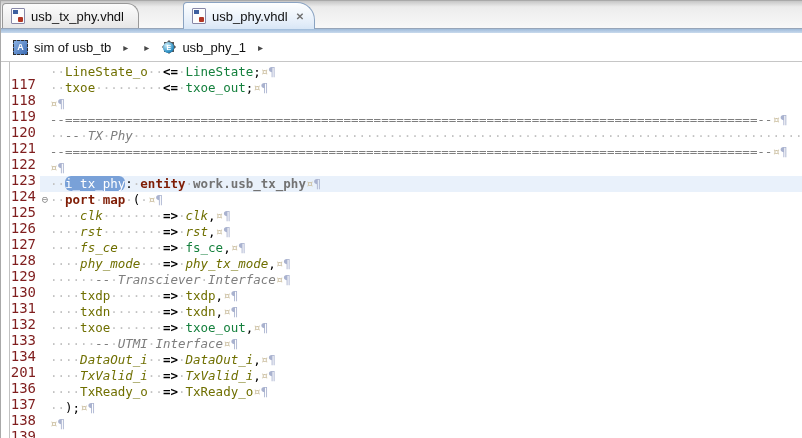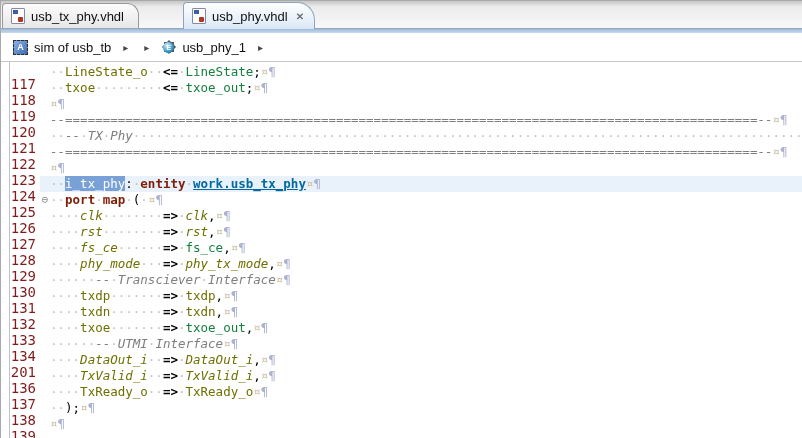--- a/index.html
+++ b/index.html
@@ -42,22 +42,22 @@
   .row.cur .fold,.row.cur .code{background:#e9f1fb;}
 
   .ws{color:#c2c2c2;}
   .kw{color:#7f1d05;font-weight:bold;}
   .op{color:#000;font-weight:bold;}
   .punct{color:#000;}
   .sig{color:#15803d;}
   .iport{color:#6f6f00;font-style:italic;}
   .oport{color:#6f6f00;margin-top:41px;}
   .cmt{color:#7e7e7e;font-style:italic;}
-  .ref{color:#0369a1;font-weight:bold;text-decoration:underline;}
-  .sel{background:#79a1d8;color:#fff;}
+  .ref{color:#737373;font-weight:bold;}
+  .sel{background:#79a1d8;color:#fff;border-radius:6px;}
   .cr{color:#c9bc9c;}
   .lf{color:#a9b2cf;}
 </style>
 </head>
 <body>
 
 <div class="window">
 
   <div class="tab-bar">
     <div class="tab inactive">

